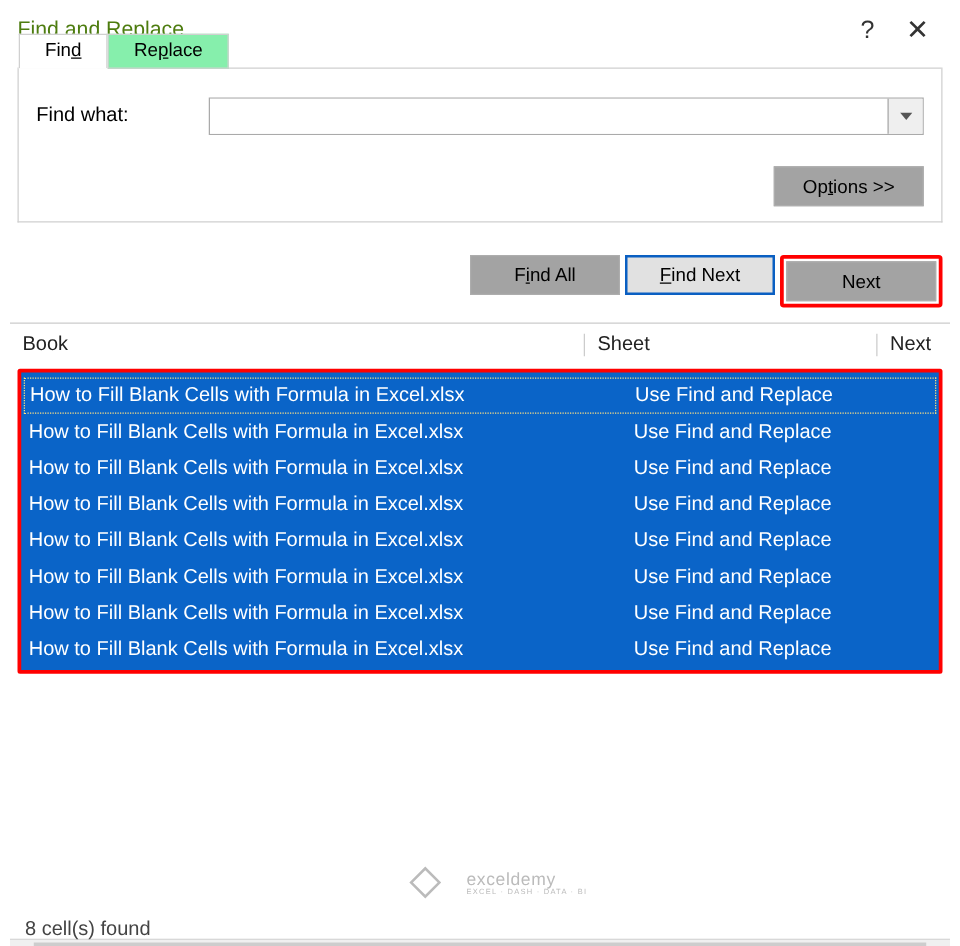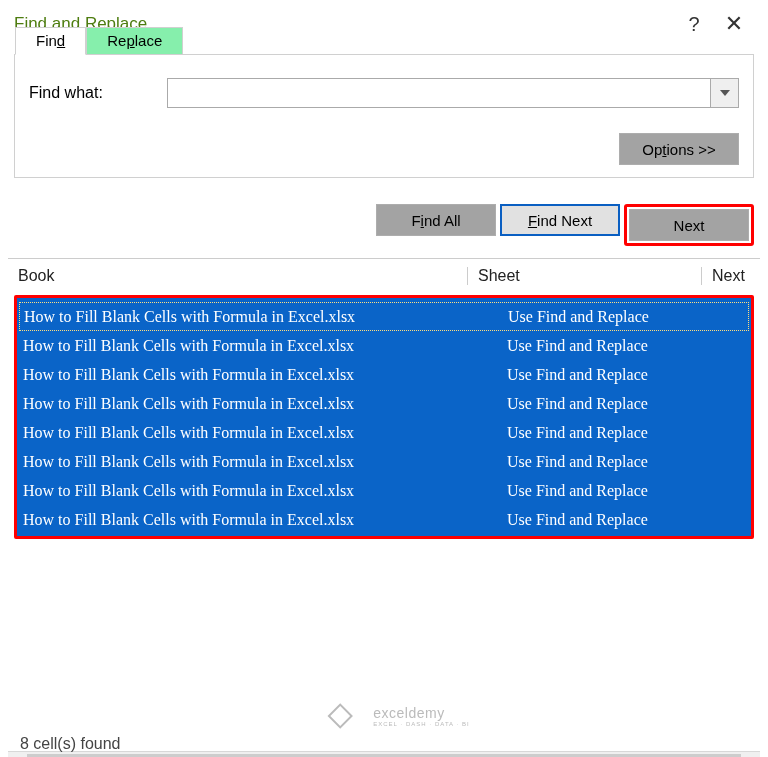--- a/index.html
+++ b/index.html
@@ -147,21 +147,20 @@
     .col-sheet { width: 234px; padding-left: 10px; border-right: 1px solid #ccc; }
     .col-name { flex: 1; padding-left: 10px; }
     .results-body {
       margin: 4px 6px 0 6px;
       border: 3px solid #ff0000;
       border-radius: 2px;
       background: #0a64c8;
       padding: 4px 2px;
       height: 244px;
       overflow: hidden;
-      font-family: Liberation Serif, serif;
     }
     .result-row {
       display: flex;
       color: #fff;
       font-size: 16px;
       padding: 3px 4px;
       height: 29px;
       align-items: center;
       cursor: pointer;
     }
@@ -189,21 +188,21 @@
     }
     .hscroll .thumb {
       flex: 1;
       margin: 2px;
       background: #cdcdcd;
       cursor: pointer;
     }
     .watermark {
       position: absolute;
       left: 50%;
-      bottom: 46px;
+      bottom: 56px;
       transform: translateX(-50%);
       color: #bbb;
       font-size: 14px;
       display: flex;
       align-items: center;
       gap: 24px;
       letter-spacing: 0.5px;
       pointer-events: none;
       padding-left: 33px;
     }

